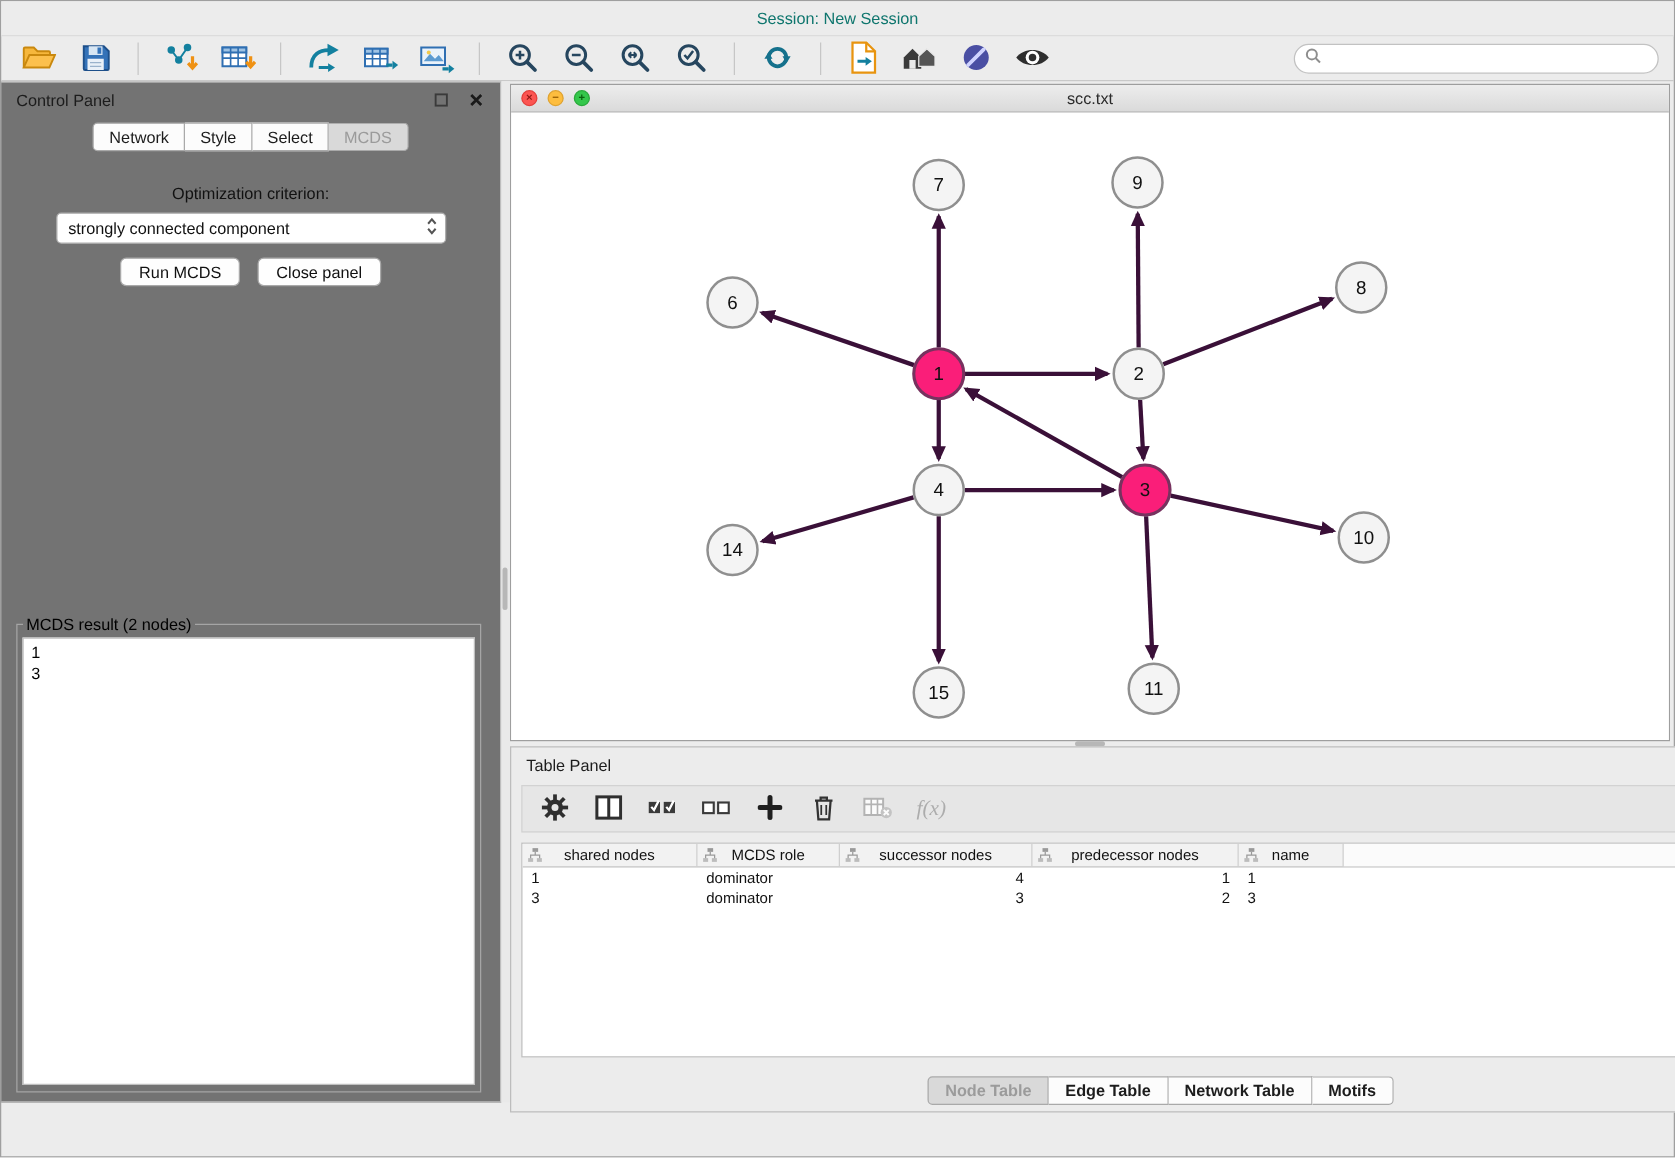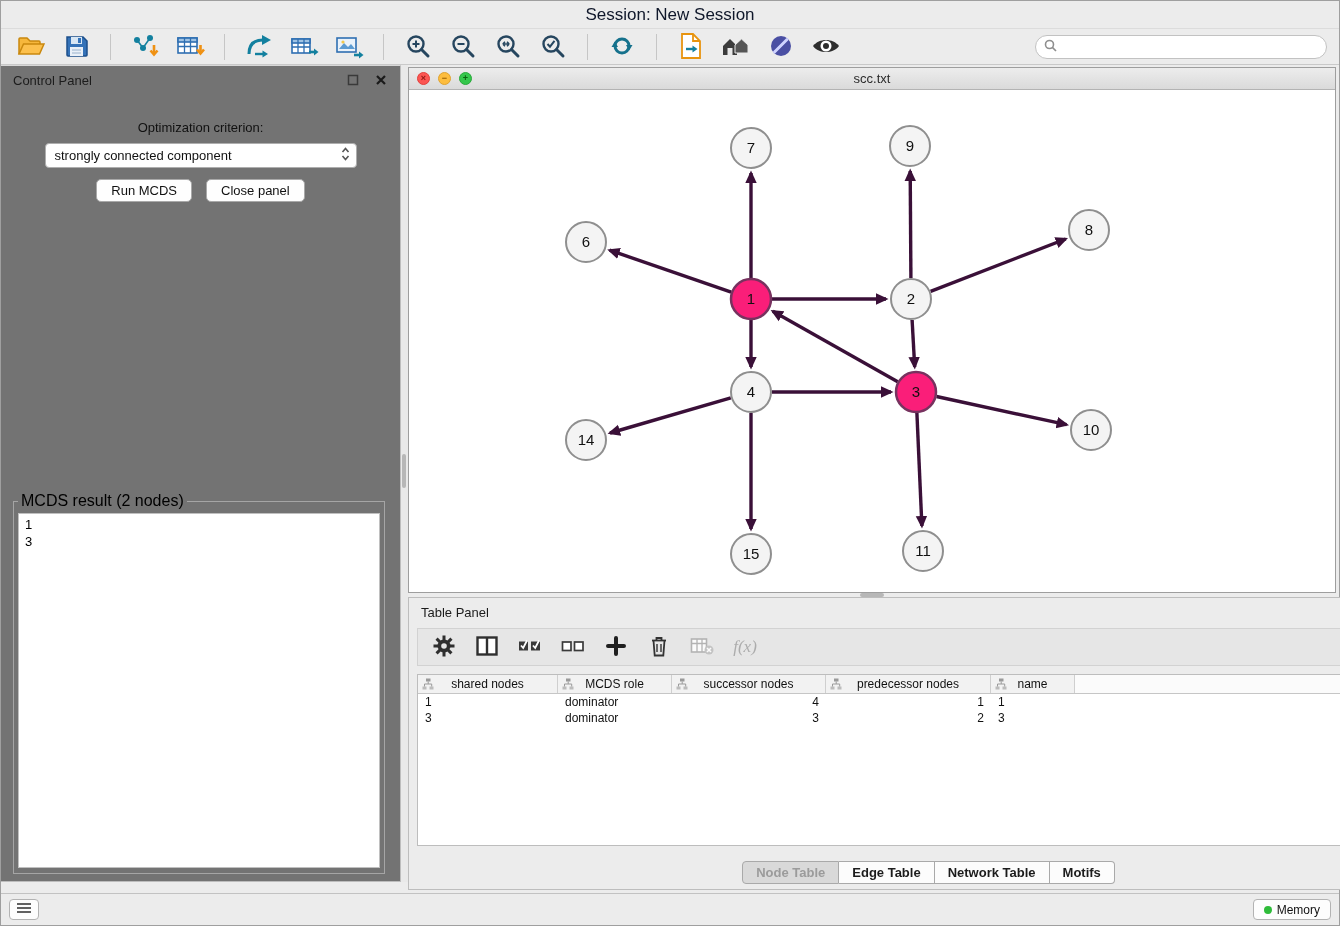--- a/index.html
+++ b/index.html
@@ -1,21 +1,21 @@
 <!DOCTYPE html>
 <html><head>
 <meta charset="utf-8">
 <style>
   *{margin:0;padding:0;box-sizing:border-box}
   html,body{width:1340px;height:926px}
   body{font-family:"Liberation Sans",sans-serif;background:#ececec;position:relative;overflow:hidden}
   .window{position:absolute;inset:0;border:1px solid #9f9f9f;background:#ececec}
   
   .titlebar{position:absolute;top:0;left:0;right:0;height:28px;display:flex;align-items:center;justify-content:center;
-    font-size:17px;color:#0f172a;background:#ececec;border-bottom:1px solid #dcdcdc}
+    font-size:13px;color:#0f766e;background:#ececec;border-bottom:1px solid #dcdcdc}
   
   .toolbar{position:absolute;top:28px;left:0;right:0;height:36px;border-bottom:1px solid #c9c9c9}
   .tb-icons{position:absolute;left:10px;top:0;height:36px;display:flex;align-items:center;gap:5px}
   .tb-btn{width:40px;height:32px;display:flex;align-items:center;justify-content:center;background:transparent;border:none;cursor:default}
   .tb-sep{width:1px;height:26px;background:#c6c6c6;margin:0 9px}
   .search-wrap{position:absolute;right:12px;top:6px;width:292px;height:24px;background:#fff;border:1px solid #c2c2c2;
     border-radius:12px;display:flex;align-items:center;padding-left:8px;gap:5px}
   .search-input{border:none;outline:none;flex:1;height:20px;font-size:13px;background:transparent;font-family:"Liberation Sans",sans-serif}
   
   .panel-header{height:28px;display:flex;align-items:center;padding:0 12px;font-size:13px;color:#1c1c1c}
@@ -29,21 +29,21 @@
   .seg-btn:first-child{border-left:1px solid #a9a9a9;border-radius:4px 0 0 4px}
   .seg-btn:last-child{border-radius:0 4px 4px 0}
   .seg-btn.selected{background:#d9d9d9;color:#9b9b9b}
   .opt-label{text-align:center;margin-top:26px;font-size:13px;color:#111}
   .dropdown{width:312px;height:25px;margin:8px auto 0;background:#fff;border:1px solid #aeaeae;border-radius:4px;
     display:flex;align-items:center;padding:0 6px 0 9px;font-size:13px;color:#111}
   .dd-label{flex:1}
   .btn-row{display:flex;justify-content:center;gap:14px;margin-top:11px}
   .push-btn{font-size:13px;padding:3px 14px;background:#fefefe;border:1px solid #a9a9a9;border-radius:5px;color:#111;cursor:default;font-family:"Liberation Sans",sans-serif}
   .result-box{position:absolute;left:12px;top:426px;width:372px;height:382px;border:1px solid #a5a5a5;padding:3px 4px 5px 4px}
-  .result-box legend{font-size:16px;padding:0 3px;color:#000}
+  .result-box legend{font-size:13px;padding:0 3px;color:#000}
   .result-area{width:100%;height:100%;background:#fff;border:1px solid #c0c0c0;padding:2px 6px;font-size:13px;line-height:17px;color:#000;overflow:auto}
   
   .v-splitter{position:absolute;left:400px;top:64px;width:7px;height:817px;background:#e9e9e9}
   .v-splitter .thumb{position:absolute;left:1px;top:389px;width:4px;height:34px;background:#b7b7b7;border-radius:2px}
   .h-splitter{position:absolute;left:407px;top:592px;width:928px;height:4px}
   .h-splitter .thumb{position:absolute;left:452px;top:0;width:24px;height:4px;background:#b7b7b7;border-radius:2px}
   
   .net-frame{position:absolute;left:407px;top:66px;width:928px;height:526px;border:1px solid #9e9e9e;background:#fff}
   .net-titlebar{height:22px;background:linear-gradient(#ededed,#dadada);border-bottom:1px solid #b3b3b3;position:relative;
     display:flex;align-items:center;justify-content:center;font-size:13px;color:#2b2b2b}
@@ -238,20 +238,26 @@
           <svg width="12" height="12" viewBox="0 0 12 12">
             <rect x="1.5" y="1.5" width="9" height="9" fill="none" stroke="#3a3a3a" stroke-width="1.5"></rect>
           </svg>
         </span>
       <span class="ph-icon">
           <svg width="12" height="12" viewBox="0 0 12 12">
             <path d="M2 2 L10 10 M10 2 L2 10" stroke="#1a1a1a" stroke-width="2.2"></path>
           </svg>
         </span>
     </div>
+    <div class="cp-tabs" id="cp-tabs">
+        <button class="seg-btn">Network</button>
+        <button class="seg-btn">Style</button>
+        <button class="seg-btn">Select</button>
+        <button class="seg-btn selected">MCDS</button>
+      </div>
     <div class="opt-label">Optimization criterion:</div>
     <div class="dropdown">
       <span class="dd-label">strongly connected component</span>
       <span><svg width="9" height="16" viewBox="0 0 9 16">
             <path d="M1.5 6 L4.5 2.5 L7.5 6" fill="none" stroke="#555" stroke-width="1.6"></path>
             <path d="M1.5 10 L4.5 13.5 L7.5 10" fill="none" stroke="#555" stroke-width="1.6"></path>
           </svg></span>
     </div>
     <div class="btn-row">
       <button class="push-btn">Run MCDS</button>
@@ -499,29 +505,14 @@
         </div>
     </div>
     <div class="tp-tabs" id="tp-tabs">
         <button class="seg-btn selected">Node Table</button>
         <button class="seg-btn">Edge Table</button>
         <button class="seg-btn">Network Table</button>
         <button class="seg-btn">Motifs</button>
       </div>
   </div>
 
-  <div class="statusbar">
-    <button class="status-btn">
-        <span><svg width="16" height="12" viewBox="0 0 16 12">
-            <g stroke="#3a3a3a" stroke-width="1.6">
-              <line x1="1" y1="2" x2="15" y2="2"></line>
-              <line x1="1" y1="6" x2="15" y2="6"></line>
-              <line x1="1" y1="10" x2="15" y2="10"></line>
-            </g>
-          </svg></span>
-      </button>
-    <button class="memory-btn">
-      <span class="mem-dot"></span>
-      <span>Memory</span>
-    </button>
-  </div>
 
 </div>
 
 </body></html>

